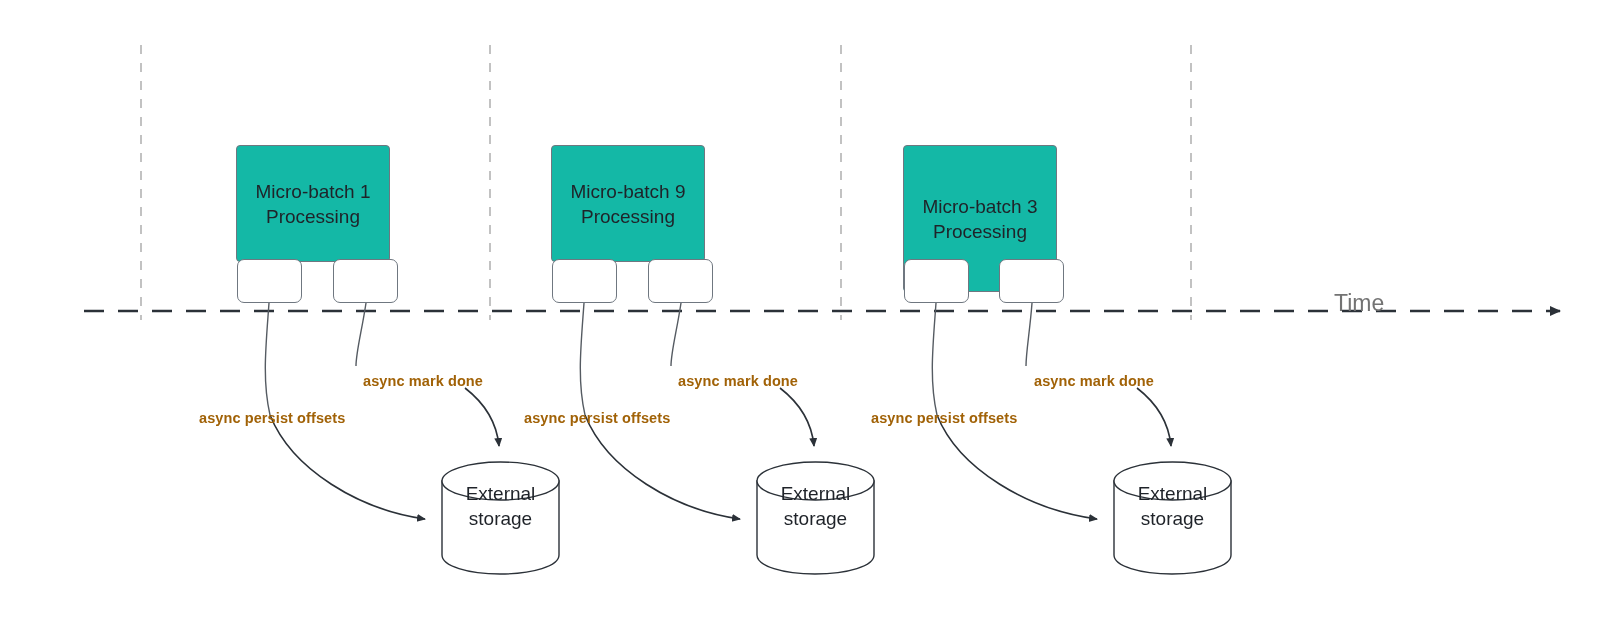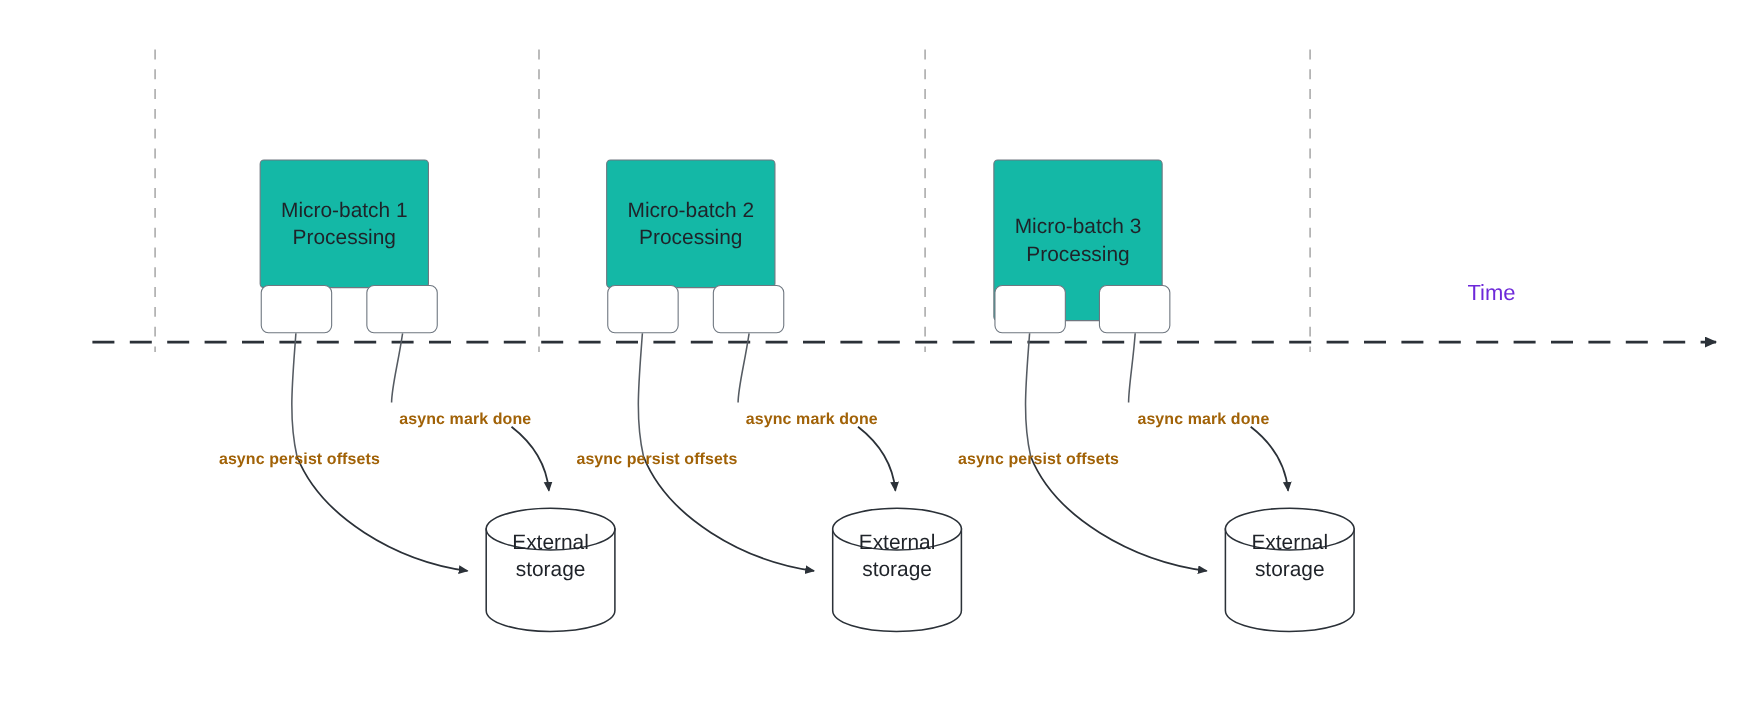--- a/index.html
+++ b/index.html
@@ -67,23 +67,24 @@
   .edge-label {
     position: absolute;
     font-size: 14.5px;
     font-weight: bold;
     color: #a16207;
     white-space: nowrap;
     letter-spacing: 0.1px;
   }
   .time-label {
     position: absolute;
-    font-size: 20px;
-    color: #6d28d9;
+    font-size: 23px;
+    color: #737373;
     white-space: nowrap;
+    margin-top: 34px;
   }
 </style>
 </head>
 <body>
 
 <div id="canvas">
 
   <svg class="layer" viewBox="0 0 1600 642" xmlns="http://www.w3.org/2000/svg">
     <defs>
       <marker id="arrowFilled" markerWidth="10" markerHeight="10" refX="8" refY="4" orient="auto" markerUnits="userSpaceOnUse">
@@ -147,21 +148,21 @@
   <div class="mini-box" style="left:237px; top:259px; width:65px; height:44px;"></div>
   <div class="mini-box" style="left:333px; top:259px; width:65px; height:44px;"></div>
   <div class="cyl-label" style="position:absolute; left:442px; top:481px; width:117px; height:93px;">
     <span>External
 storage</span>
   </div>
   <div class="edge-label" style="left:199px; top:410px;">async persist offsets</div>
   <div class="edge-label" style="left:363px; top:373px;">async mark done</div>
 
   <div class="node-box" style="left:551px; top:122px; width:154px; height:117px;">
-    <span class="node-label">Micro-batch 2
+    <span class="node-label">Micro-batch 9
 Processing</span>
   </div>
   <div class="mini-box" style="left:552px; top:259px; width:65px; height:44px;"></div>
   <div class="mini-box" style="left:648px; top:259px; width:65px; height:44px;"></div>
   <div class="cyl-label" style="position:absolute; left:757px; top:481px; width:117px; height:93px;">
     <span>External
 storage</span>
   </div>
   <div class="edge-label" style="left:524px; top:410px;">async persist offsets</div>
   <div class="edge-label" style="left:678px; top:373px;">async mark done</div>

